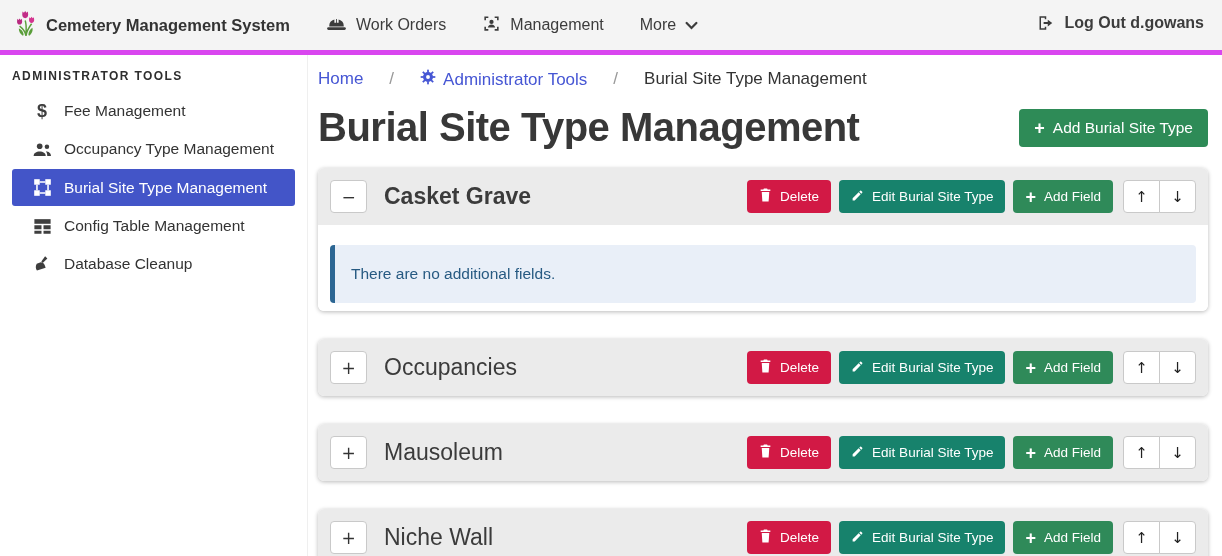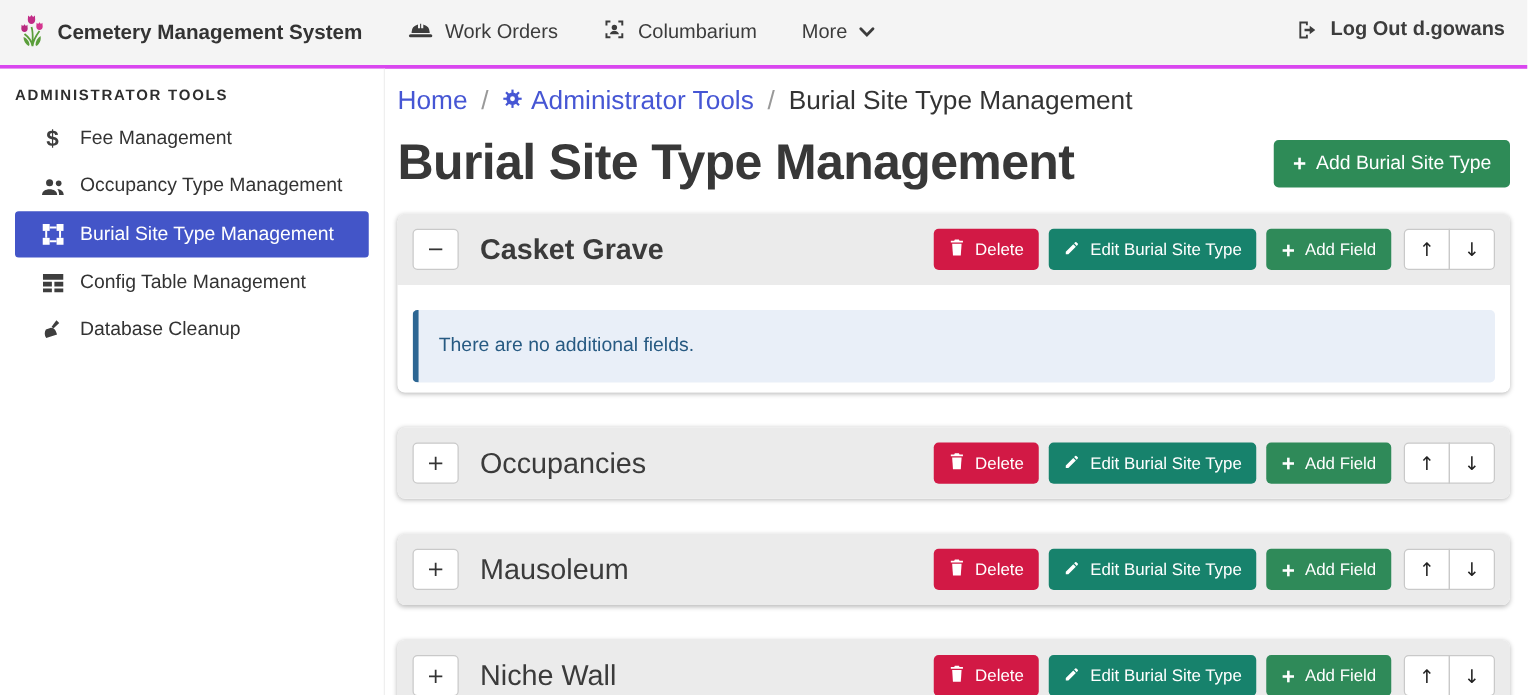--- a/index.html
+++ b/index.html
@@ -1,20 +1,20 @@
 <!DOCTYPE html>
 <html><head>
 <meta charset="utf-8">
 <style>
   * { margin:0; padding:0; box-sizing:border-box; }
   html,body { width:1222px; height:556px; overflow:hidden; background:#fff;
     font-family:"Liberation Sans", sans-serif; color:#333; }
 
   
-  .navbar { height:55px; background:#f4f4f4; border-bottom:3px solid #d946ef;
+  .navbar { height:55px; background:#f4f4f4; border-bottom:5px solid #d946ef;
     display:flex; align-items:center; padding:0 18px 0 14px; }
   .brand { display:flex; align-items:center; gap:8px; font-size:16.5px; font-weight:bold;
     color:#333; cursor:pointer; }
   .nav-items { display:flex; align-items:center; margin-left:36px; gap:36px; }
   .nav-item { display:flex; align-items:center; gap:9px; font-size:16px; color:#3c3c3c;
     cursor:pointer; text-decoration:none; }
   .nav-item svg, .logout svg { color:#3c3c3c; }
   .nav-spacer { flex:1; }
   .logout { display:flex; align-items:flex-start; gap:9px; font-size:16px; color:#3c3c3c; cursor:pointer;font-weight:bold; }
 
@@ -28,21 +28,21 @@
   .side-item { display:flex; align-items:center; gap:10px; margin:2px 12px; padding:9px 8px 9px 18px;
     border-radius:3px; font-size:15.5px; color:#333; cursor:pointer; }
   .side-item .ic { width:24px; display:flex; justify-content:center; color:#3e3e3e; }
   .side-item.active { background:#4355c8; color:#fff; }
   .side-item.active .ic { color:#fff; }
   .dollar { font-size:18px; font-weight:bold; line-height:1; }
 
   .main { flex:1; padding:10px 14px 0 10px; }
 
   
-  .breadcrumb { display:flex; align-items:flex-start; gap:11px; font-size:21px; margin:4px 0 15px 0; }
+  .breadcrumb { display:flex; align-items:flex-start; gap:26px; font-size:17px; margin:4px 0 15px 0; }
   .crumb-link { color:#4656d4; text-decoration:none; cursor:pointer; display:flex; align-items:center; gap:7px; }
   .crumb-sep { color:#999; }
   .crumb-current { color:#333; }
   .breadcrumb svg { color:#4656d4; }
 
   
   .page-head { display:flex; justify-content:space-between; align-items:center; margin:0 0 18px 0; }
   .page-title { font-size:40px; font-weight:bold; color:#383838; letter-spacing:-0.5px; }
   .btn { border:none; border-radius:4px; color:#fff; display:inline-flex; align-items:center;
     gap:8px; cursor:pointer; font-family:inherit; }
@@ -101,21 +101,21 @@
       <span>Work Orders</span>
     </a>
     <a class="nav-item">
       <span>
         <svg width="19" height="19" viewBox="0 0 24 24" fill="currentColor">
           <path d="M3 3h5v2H5v3H3zM16 3h5v5h-2V5h-3zM3 16h2v3h3v2H3zM19 16h2v5h-5v-2h3z"></path>
           <circle cx="12" cy="10" r="2.7"></circle>
           <path d="M7.3 17c.6-2.4 2.5-3.7 4.7-3.7s4.1 1.3 4.7 3.7z"></path>
         </svg>
       </span>
-      <span>Columbarium</span>
+      <span>Management</span>
     </a>
     <a class="nav-item">
       <span>More</span>
       <span>
         <svg width="13" height="9" viewBox="0 0 16 10">
           <path fill="none" stroke="currentColor" stroke-width="2.8" stroke-linecap="round" d="M2 2l6 6 6-6"></path>
         </svg>
       </span>
     </a>
   </nav>

